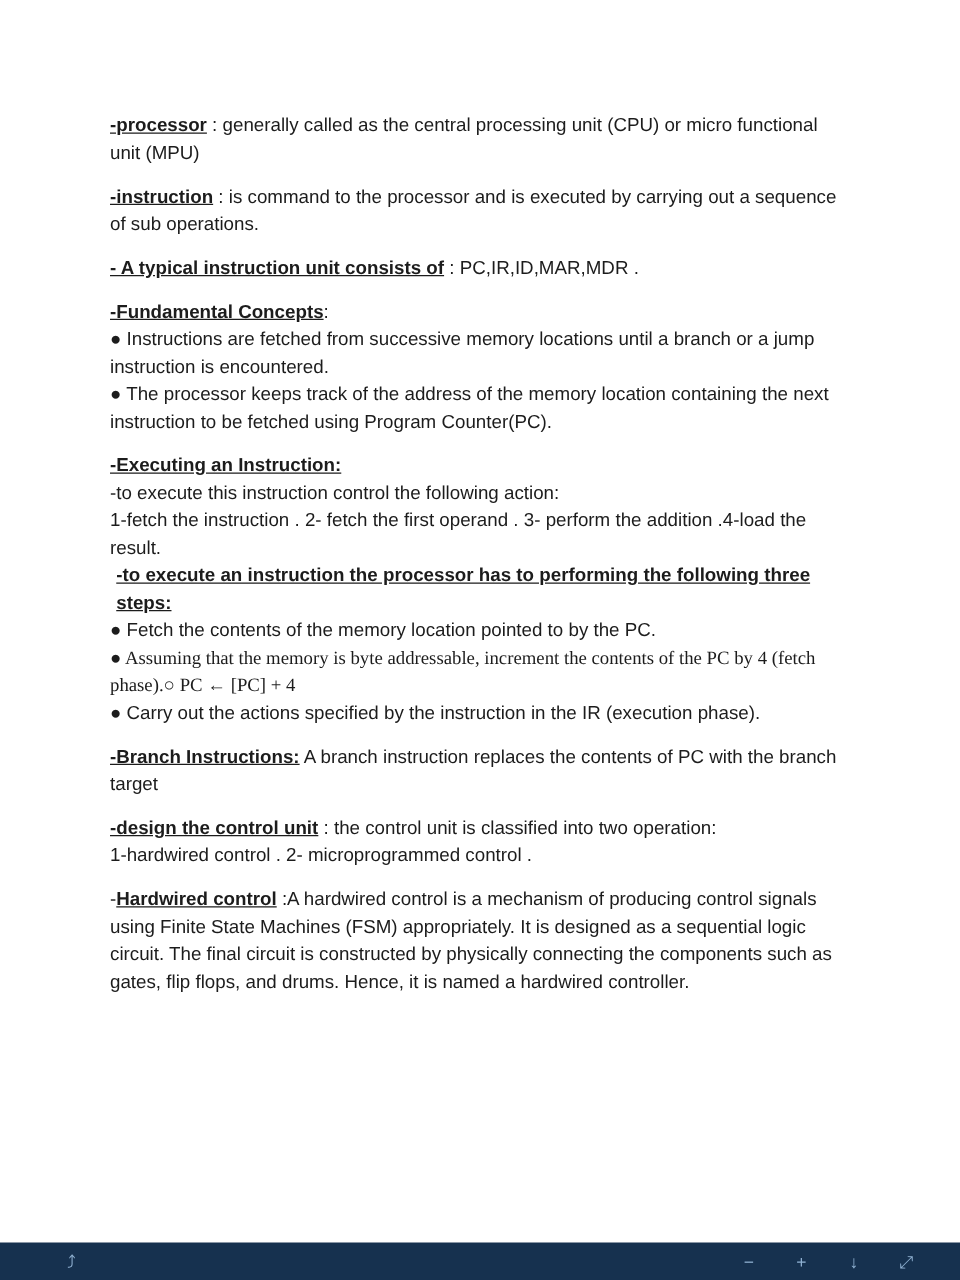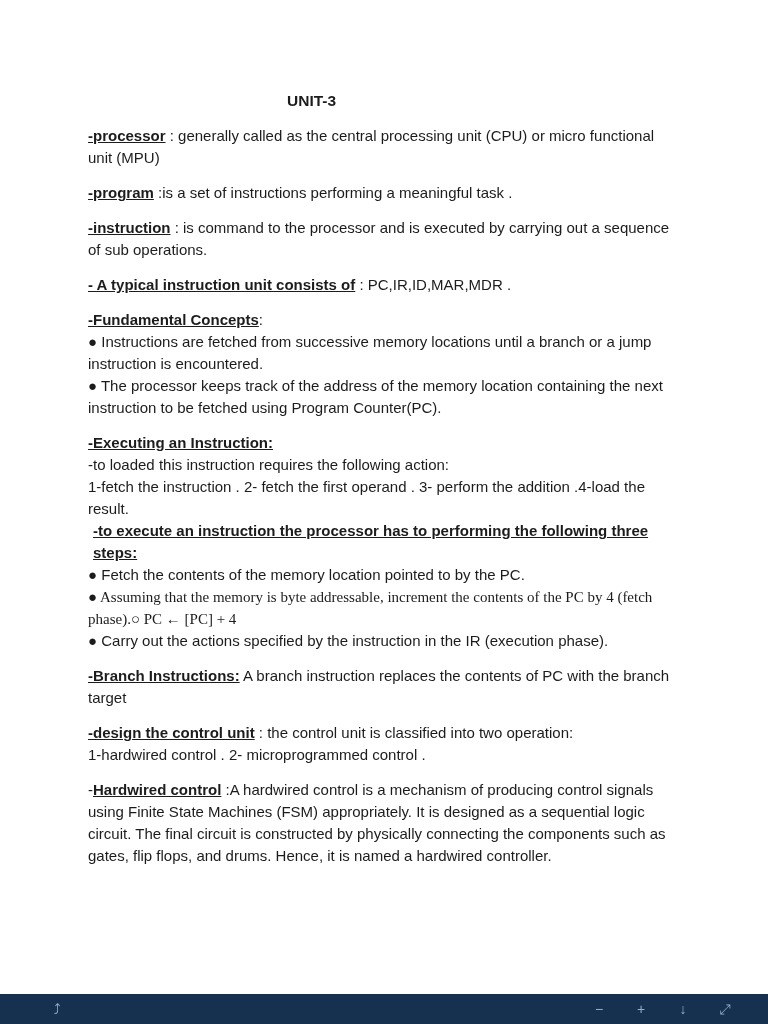--- a/index.html
+++ b/index.html
@@ -53,39 +53,37 @@
     text-align: center;
     cursor: pointer;
     user-select: none;
   }
 </style>
 </head>
 <body>
 
 <div class="page">
 
-  <div class="doc-title gap">UNIT-3</div>
 
   <p class="gap"><span class="b">-processor</span><span> : generally called as the central processing unit (CPU) or micro functional unit (MPU)</span></p>
 
-  <p class="gap"><span class="b">-program</span><span> :is a set of instructions performing a meaningful task .</span></p>
 
   <p class="gap"><span class="b">-instruction</span><span> : is command to the processor and is executed by carrying out a sequence of sub operations.</span></p>
 
   <p class="gap"><span class="b">- A typical instruction unit consists of</span><span> : PC,IR,ID,MAR,MDR .</span></p>
 
   <div class="gap">
     <div class="line"><span class="b">-Fundamental Concepts</span><span>:</span></div>
     <div class="bullet">● Instructions are fetched from successive memory locations until a branch or a jump instruction is encountered.</div>
     <div class="bullet">● The processor keeps track of the address of the memory location containing the next instruction to be fetched using Program Counter(PC).</div>
   </div>
 
   <div class="gap">
     <div class="line b">-Executing an Instruction:</div>
-    <div class="line">-to loaded this instruction requires the following action:</div>
+    <div class="line">-to execute this instruction control the following action:</div>
     <div class="line">1-fetch the instruction . 2- fetch the first operand . 3- perform the addition .4-load the result.</div>
     <div class="line b indent">-to execute an instruction the processor has to performing the following three steps:</div>
     <div class="bullet">● Fetch the contents of the memory location pointed to by the PC.</div>
     <div class="bullet serif">● Assuming that the memory is byte addressable, increment the contents of the PC by 4 (fetch phase).○ PC ← [PC] + 4</div>
     <div class="bullet">● Carry out the actions specified by the instruction in the IR (execution phase).</div>
   </div>
 
   <div class="gap">
     <p><span class="b">-Branch Instructions:</span><span> A branch instruction replaces the contents of PC with the branch target</span></p>
   </div>

